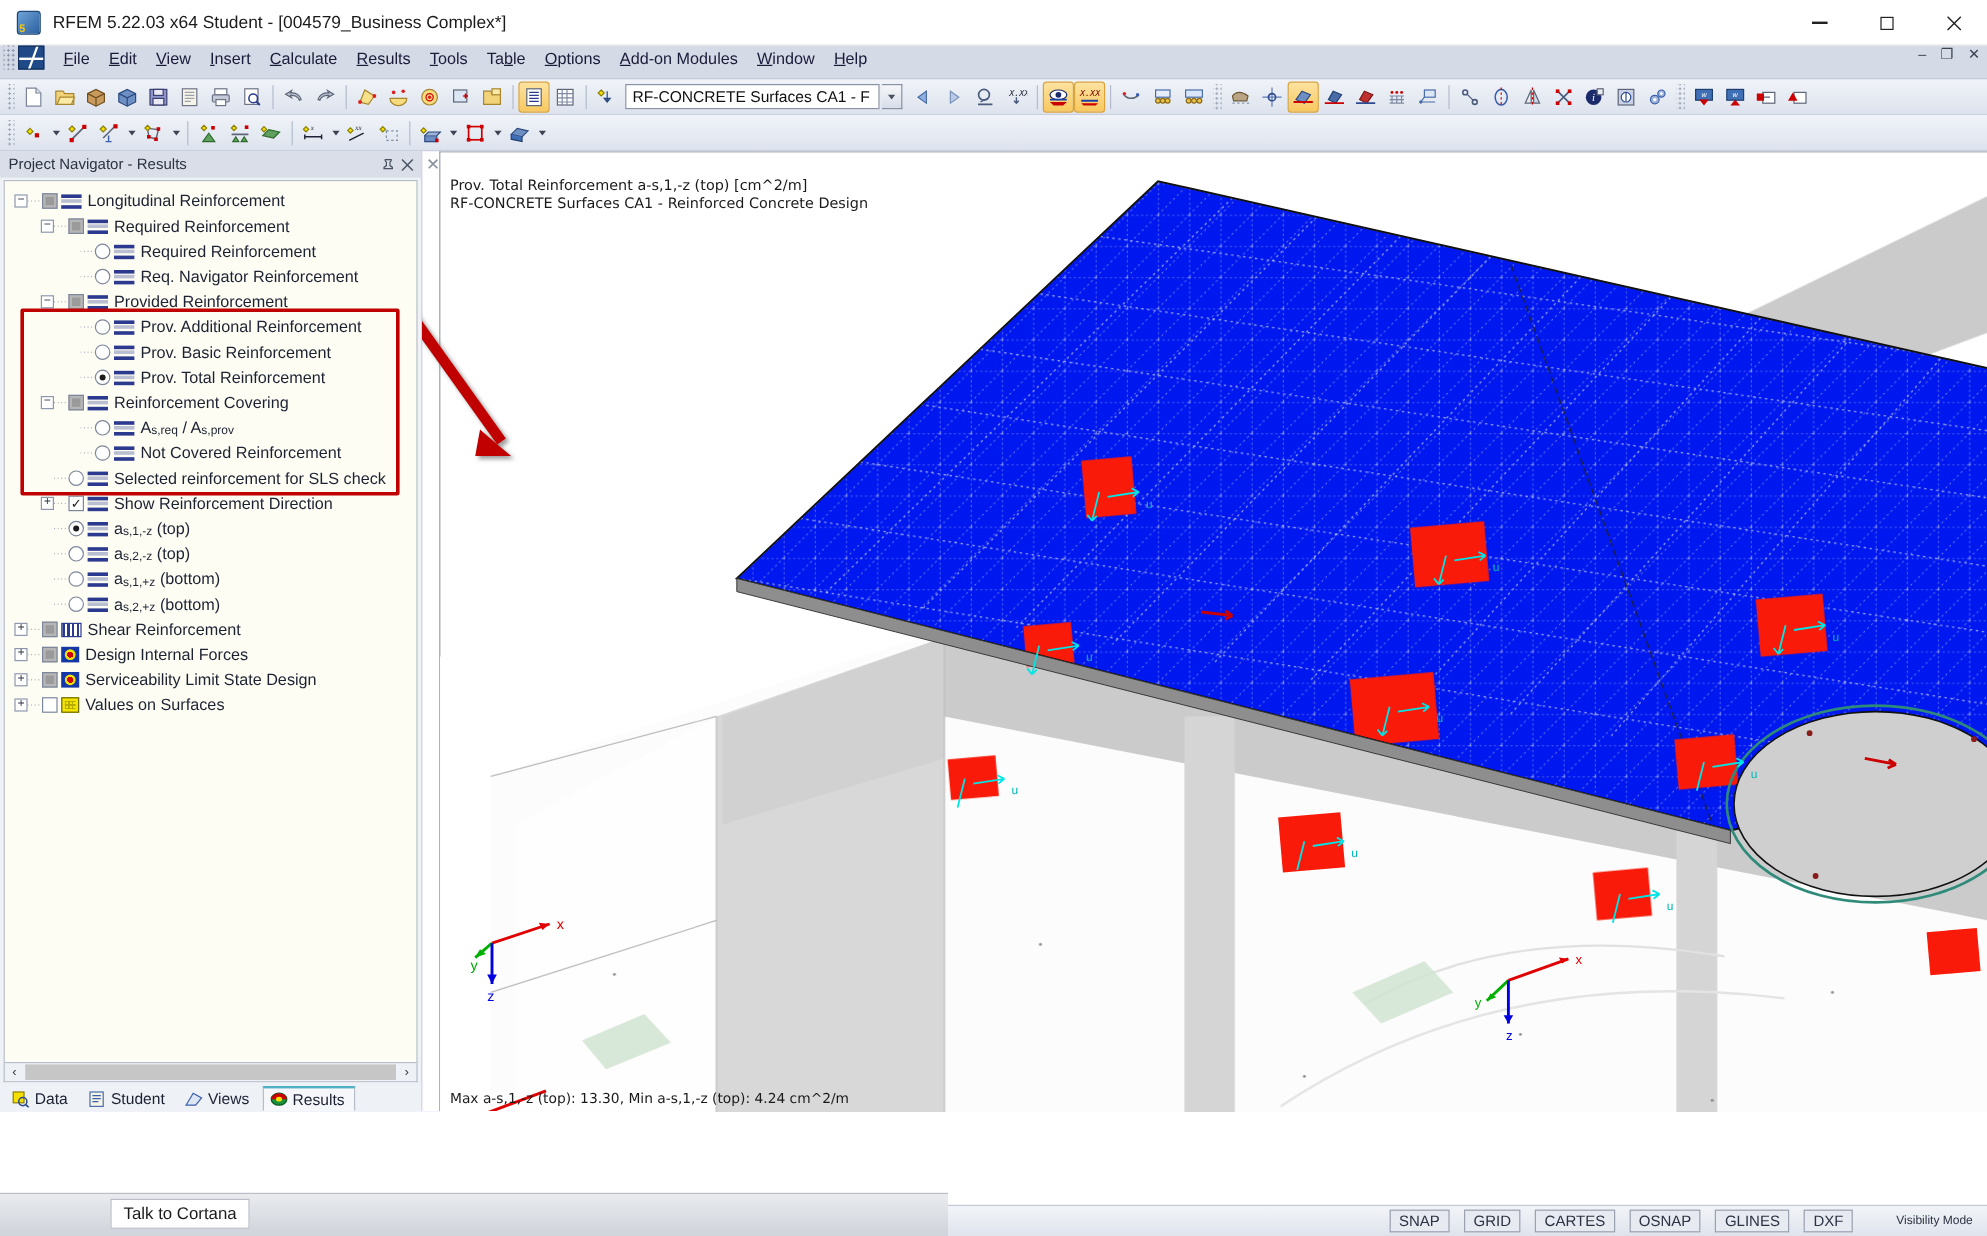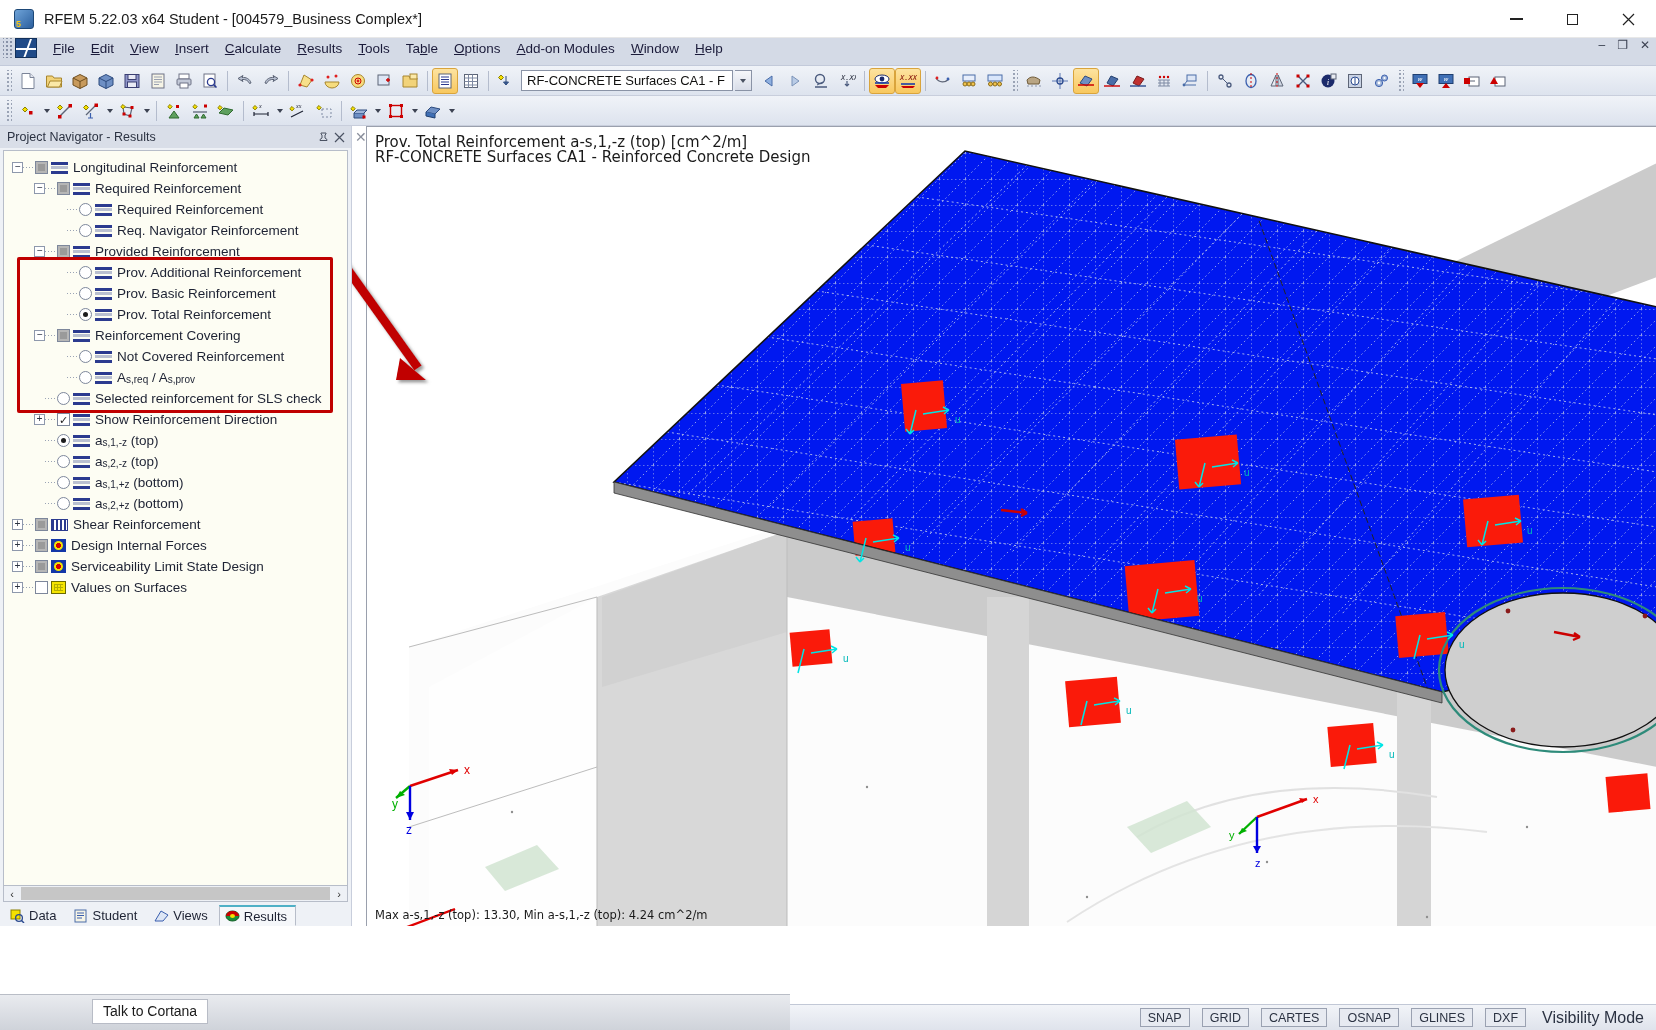--- a/index.html
+++ b/index.html
@@ -154,34 +154,34 @@
              font-size:13px; color:#1d2233; border:1px solid transparent; }
   .nav-tab.active { background:#f5f7fa; border:1px solid #b7bdc9; border-bottom-color:#f5f7fa;
                     border-top: 2px solid #4fb0c6; }
   .tabicon { width:15px;height:14px; flex:none; }
 
   
   .viewport { flex:1; position:relative; background:#ffffff; overflow:hidden; }
   .vp-close { position:absolute; left:3px; top:3px; font-size:14px; color:#8a8f9c; z-index:20;}
   .vp-inner { position:absolute; left:14px; top:0; right:0; bottom:0; background:#fff;
               border-left:1px solid #9aa0ad; border-top:1px solid #9aa0ad; overflow:hidden;}
-  .vp-label { position:absolute; left:8px; top:8px; font-size:15px; color:#1a1a1a;
+  .vp-label { position:absolute; left:8px; top:20px; font-size:12px; color:#1a1a1a;
               line-height:15px; z-index:10; font-family:"DejaVu Sans", sans-serif; }
   .vp-status { position:absolute; left:8px; bottom:4px; font-size:11.5px; color:#1a1a1a;
                z-index:10; font-family:"DejaVu Sans", sans-serif;}
 
   
   .statusbar { position:absolute; left:0; bottom:0; width:1656px; height:26px;
                background: linear-gradient(180deg,#f2f4f8,#dfe3ec);
                border-top:1px solid #c2c8d6; display:flex; align-items:center; }
   .sb-left { flex:1; }
   .sb-cell { height:19px; border:1px solid #9aa1b1; background:#e7eaf1; margin-right:12px;
              display:flex; align-items:center; justify-content:center; padding: 0 7px;
              font-size:12.5px; color:#2b3242; }
-  .sb-vis { font-size:16px; color:#2b3242; padding: 0 12px 0 4px; }
+  .sb-vis { font-size:10px; color:#2b3242; padding: 0 12px 0 4px; margin-left: 20px; }
 
   
   .cortana { position:absolute; left:92px; bottom:6px; background:#ffffff;
              border:1px solid #b8bcc6; padding: 3px 10px 4px 10px; font-size:14px; color:#1a1a1a;
              z-index:60; }
 
   
   .taskbar { position:absolute; left:0; bottom:0; width:790px; height:36px;
              background: linear-gradient(180deg,#e9ebef,#cfd3da); border-top:1px solid #b9bdc6; z-index:50;}
 </style>
@@ -807,33 +807,33 @@
           <div class="tnode">
             <span class="indent" style="width: 52px;"></span>
             <span class="exp-space"></span>
             <span class="dots"></span>
             <span class="radio"></span>
             <span class="bars">
               <i></i>
               <i></i>
               <i></i>
             </span>
-            <span>Not Covered Reinforcement</span>
+            <span>A<span class="sub">s,req</span> / A<span class="sub">s,prov</span></span>
           </div>
           <div class="tnode">
             <span class="indent" style="width: 52px;"></span>
             <span class="exp-space"></span>
             <span class="dots"></span>
             <span class="radio"></span>
             <span class="bars">
               <i></i>
               <i></i>
               <i></i>
             </span>
-            <span>A<span class="sub">s,req</span> / A<span class="sub">s,prov</span></span>
+            <span>Not Covered Reinforcement</span>
           </div>
           <div class="tnode">
             <span class="indent" style="width: 30px;"></span>
             <span class="exp-space"></span>
             <span class="dots"></span>
             <span class="radio"></span>
             <span class="bars">
               <i></i>
               <i></i>
               <i></i>

